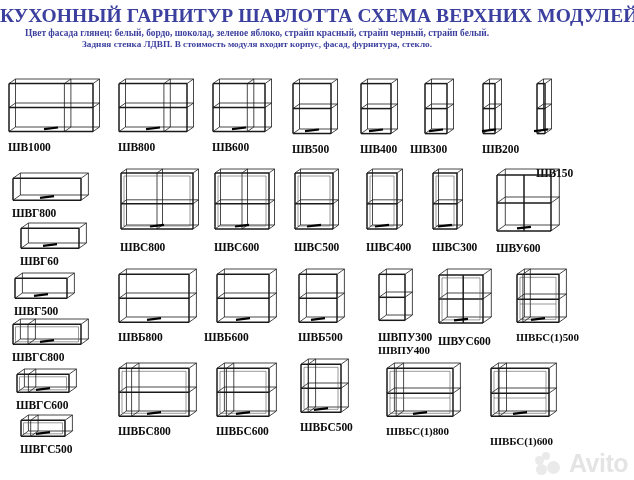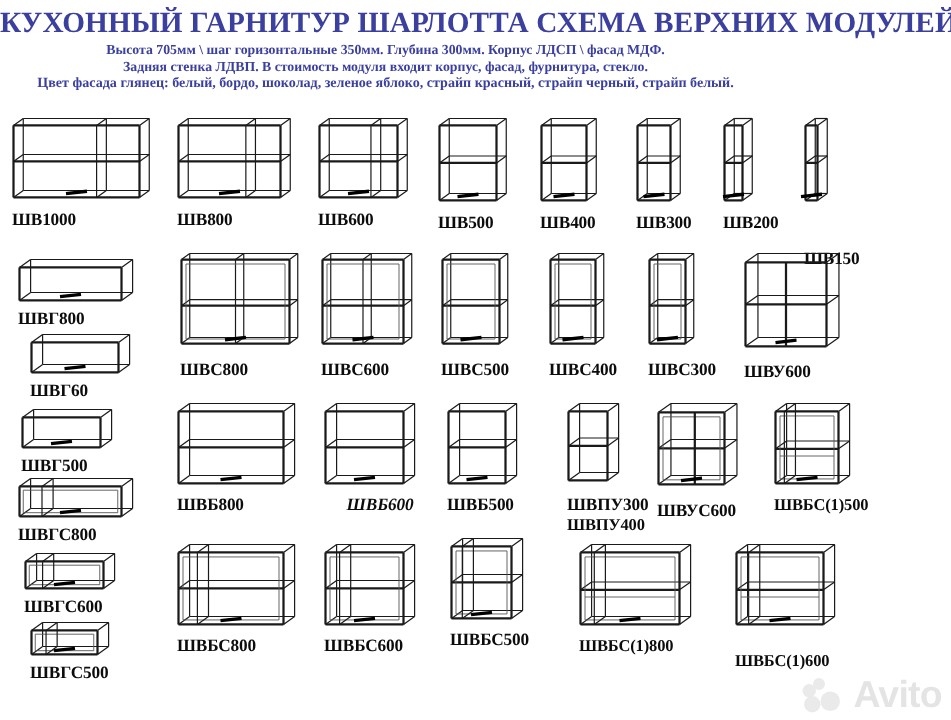--- a/index.html
+++ b/index.html
@@ -70,23 +70,22 @@
     background:#c9c9c9;
   }
 </style>
 </head>
 <body>
 
 <div id="sheet">
 
   <div class="hdr">
     <div class="title">КУХОННЫЙ ГАРНИТУР ШАРЛОТТА СХЕМА ВЕРХНИХ МОДУЛЕЙ</div>
-    <div class="subline">Высота 705мм \ шаг горизонтальные 350мм. Глубина 300мм. Корпус ЛДСП \ фасад МДФ.</div>
+    <div class="subline wide">Цвет фасада глянец: белый, бордо, шоколад, зеленое яблоко, страйп красный, страйп черный, страйп белый.</div>
     <div class="subline">Задняя стенка ЛДВП. В стоимость модуля входит корпус, фасад, фурнитура, стекло.</div>
-    <div class="subline wide">Цвет фасада глянец: белый, бордо, шоколад, зеленое яблоко, страйп красный, страйп черный, страйп белый.</div>
   </div>
 
   <div id="grid">
       <div class="item" style="left: 8px; top: 78px;">
         <svg width="98" height="60" viewBox="0 0 98 60">
           <line class="ln" x1="7.5" y1="1.0" x2="91.5" y2="1.0"></line>
           <line class="ln" x1="91.5" y1="1.0" x2="91.5" y2="49.0"></line>
           <line class="ln" x1="91.5" y1="49.0" x2="7.5" y2="49.0"></line>
           <line class="ln" x1="7.5" y1="49.0" x2="7.5" y2="1.0"></line>
           <line class="ln" x1="1.0" y1="5.6" x2="7.5" y2="1.0"></line>
@@ -219,21 +218,21 @@
           <line class="ln2" x1="23.0" y1="5.6" x2="23.0" y2="55.6"></line>
           <line class="ln2" x1="23.0" y1="55.6" x2="1.0" y2="55.6"></line>
           <line class="ln2" x1="1.0" y1="55.6" x2="1.0" y2="5.6"></line>
           <line class="ln2" x1="1.0" y1="30.6" x2="23.0" y2="30.6"></line>
           <line class="ln" x1="7.5" y1="26.0" x2="29.5" y2="26.0"></line>
           <line class="ln" x1="1.0" y1="30.6" x2="7.5" y2="26.0"></line>
           <line class="ln" x1="23.0" y1="30.6" x2="29.5" y2="26.0"></line>
           <line class="hdl" x1="5.0" y1="53.1" x2="19.0" y2="51.5"></line>
         </svg>
       </div>
-      <div class="lbl" style="left: 424px; top: 143px;">ШВ300</div>
+      <div class="lbl" style="left: 410px; top: 143px;">ШВ300</div>
       <div class="item" style="left: 482px; top: 78px;">
         <svg width="26" height="62" viewBox="0 0 26 62">
           <line class="ln" x1="7.5" y1="1.0" x2="19.5" y2="1.0"></line>
           <line class="ln" x1="19.5" y1="1.0" x2="19.5" y2="51.0"></line>
           <line class="ln" x1="19.5" y1="51.0" x2="7.5" y2="51.0"></line>
           <line class="ln" x1="7.5" y1="51.0" x2="7.5" y2="1.0"></line>
           <line class="ln" x1="1.0" y1="5.6" x2="7.5" y2="1.0"></line>
           <line class="ln" x1="13.0" y1="5.6" x2="19.5" y2="1.0"></line>
           <line class="ln" x1="13.0" y1="55.6" x2="19.5" y2="51.0"></line>
           <line class="ln" x1="1.0" y1="55.6" x2="7.5" y2="51.0"></line>
@@ -548,21 +547,21 @@
           <line class="ln2" x1="53.0" y1="6.3" x2="53.0" y2="54.3"></line>
           <line class="ln2" x1="53.0" y1="54.3" x2="1.0" y2="54.3"></line>
           <line class="ln2" x1="1.0" y1="54.3" x2="1.0" y2="6.3"></line>
           <line class="ln2" x1="1.0" y1="30.3" x2="53.0" y2="30.3"></line>
           <line class="ln" x1="8.4" y1="25.0" x2="60.4" y2="25.0"></line>
           <line class="ln" x1="1.0" y1="30.3" x2="8.4" y2="25.0"></line>
           <line class="ln" x1="53.0" y1="30.3" x2="60.4" y2="25.0"></line>
           <line class="hdl" x1="20.0" y1="51.8" x2="34.0" y2="50.2"></line>
         </svg>
       </div>
-      <div class="lbl" style="left: 231px; top: 331px; font-style: italic;">ШВБ600</div>
+      <div class="lbl" style="left: 204px; top: 331px;">ШВБ600</div>
       <div class="item" style="left: 298px; top: 268px;">
         <svg width="53" height="61" viewBox="0 0 53 61">
           <line class="ln" x1="8.4" y1="1.0" x2="46.4" y2="1.0"></line>
           <line class="ln" x1="46.4" y1="1.0" x2="46.4" y2="49.0"></line>
           <line class="ln" x1="46.4" y1="49.0" x2="8.4" y2="49.0"></line>
           <line class="ln" x1="8.4" y1="49.0" x2="8.4" y2="1.0"></line>
           <line class="ln" x1="1.0" y1="6.3" x2="8.4" y2="1.0"></line>
           <line class="ln" x1="39.0" y1="6.3" x2="46.4" y2="1.0"></line>
           <line class="ln" x1="39.0" y1="54.3" x2="46.4" y2="49.0"></line>
           <line class="ln" x1="1.0" y1="54.3" x2="8.4" y2="49.0"></line>

